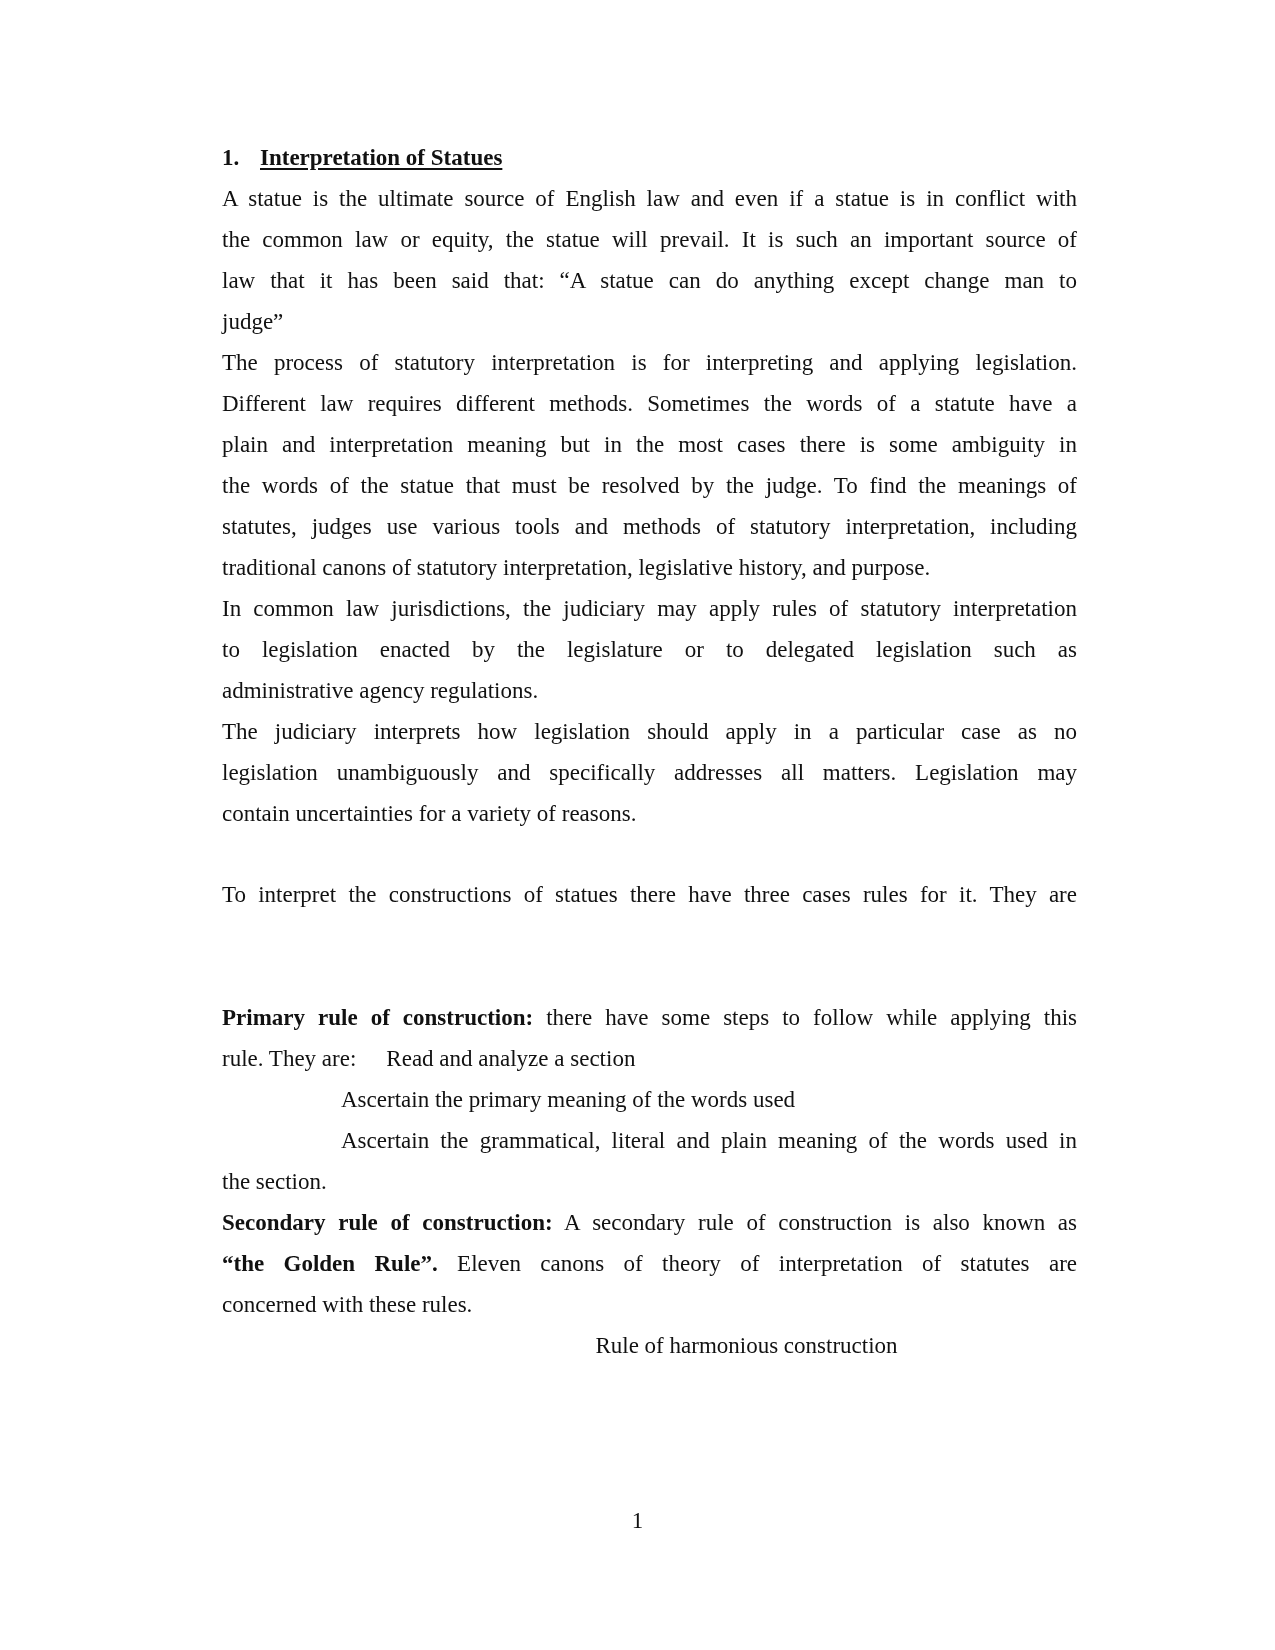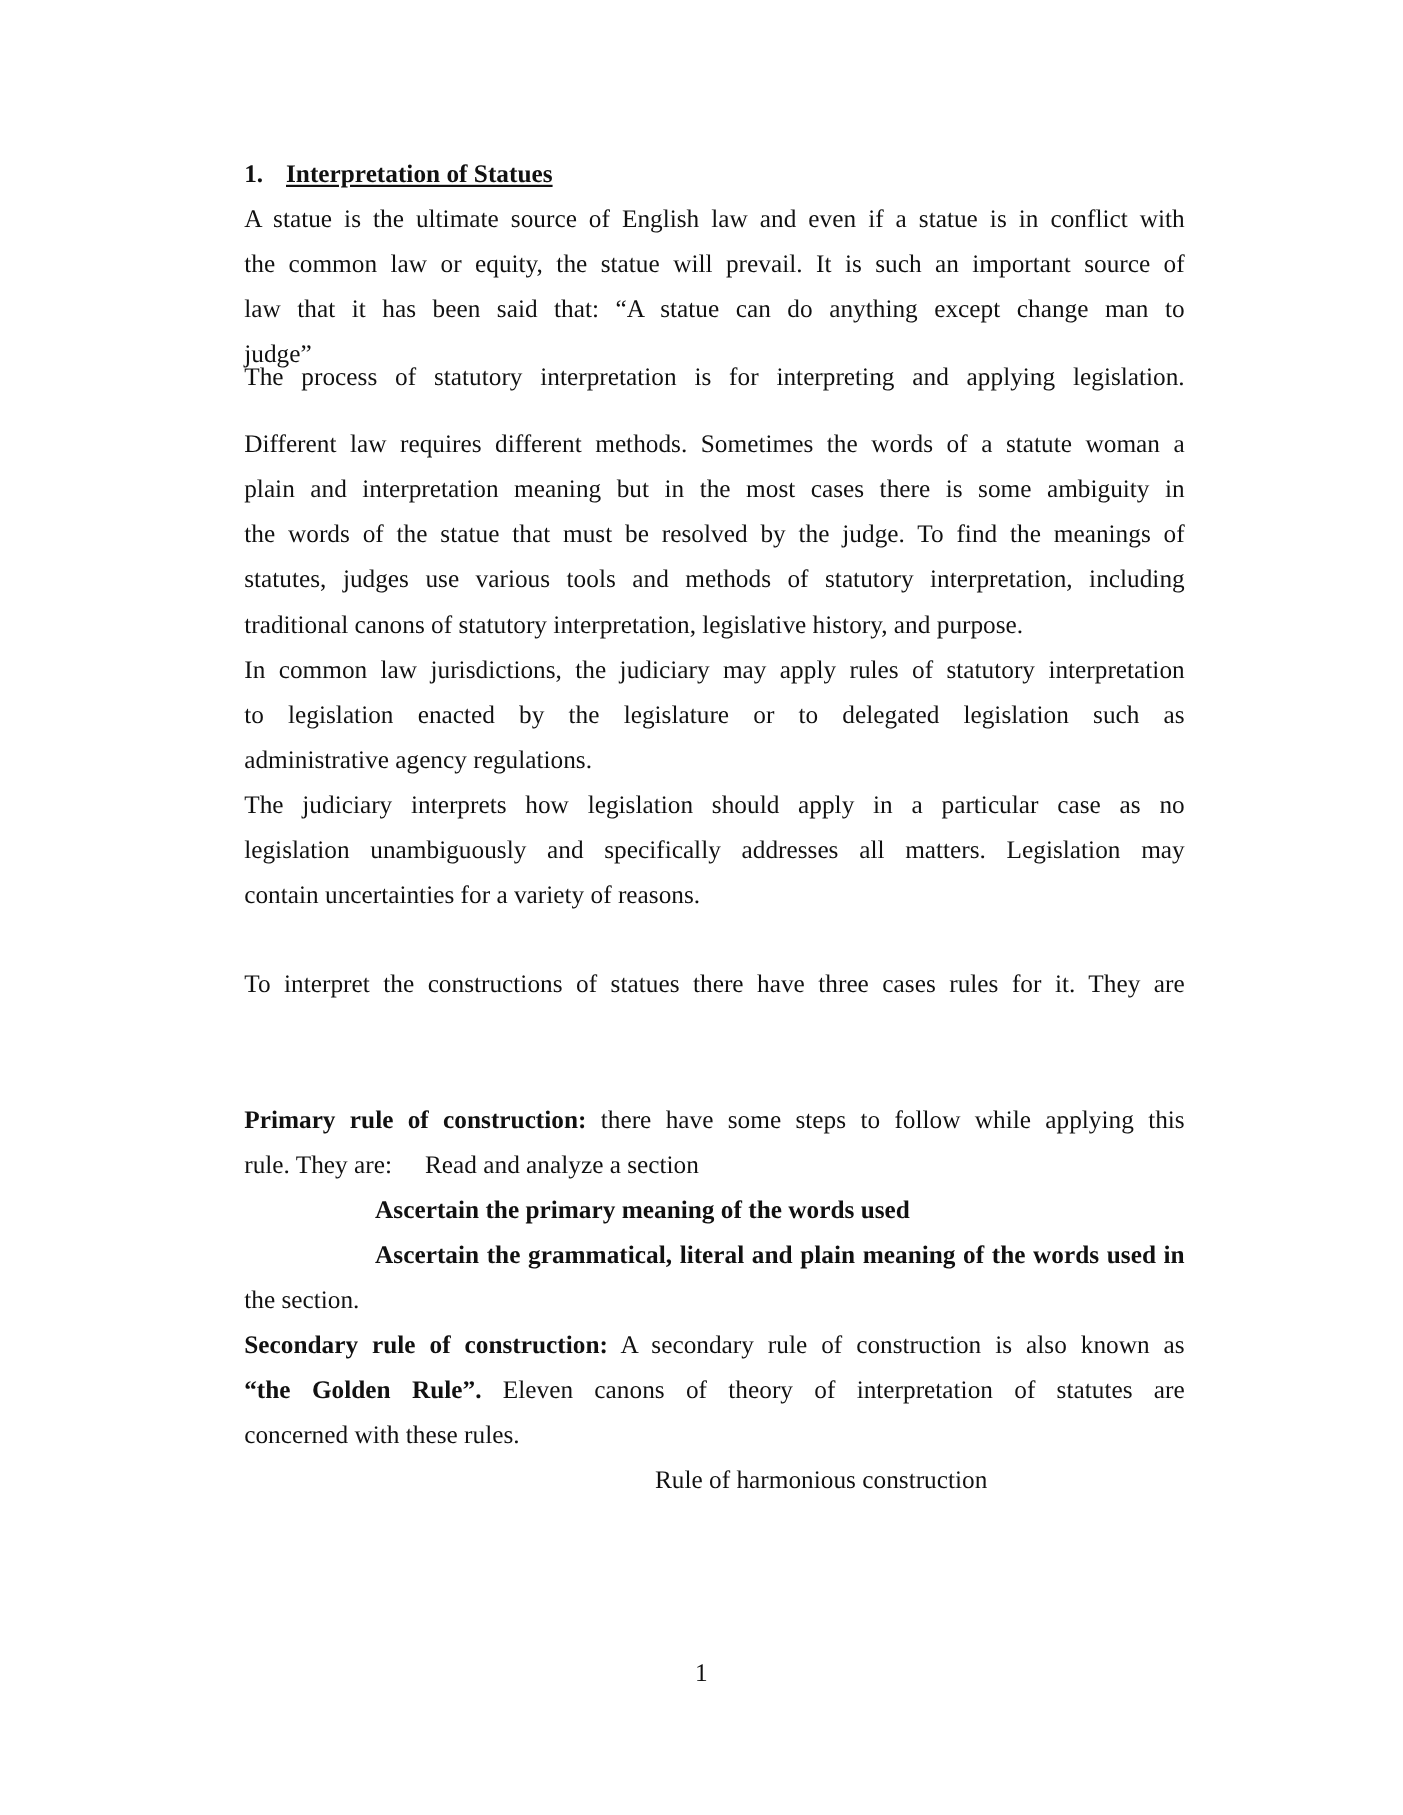--- a/index.html
+++ b/index.html
@@ -6,41 +6,41 @@
   body { width: 1275px; height: 1650px; position: relative; overflow: hidden;
          font-family: "Liberation Serif", "DejaVu Serif", serif; color: #111; }
   .page { position: absolute; left: 0; top: 0; width: 1275px; height: 1650px; }
   .line { position: absolute; left: 222px; width: 855px; font-size: 23px; line-height: 28px;
           white-space: nowrap; }
   .just { text-align: justify; text-align-last: justify; white-space: normal; }
   .heading { font-weight: bold; }
   .heading .num { display: inline-block; width: 38px; }
   .heading .title { text-decoration: underline; text-underline-offset: 3px; text-decoration-thickness: 2px; }
   b { font-weight: bold; }
-  .indent1 { left: 341px; width: 736px; font-weight: bold; }
+  .indent1 { left: 341px; width: 736px; }
   .indent2 { left: 319px; text-align: center; }
   .tab { display: inline-block; width: 30px; }
   .pnum { position: absolute; left: 0; width: 1275px; text-align: center; top: 1508px; font-size: 23px; }
 </style>
 </head>
 <body>
 
 <div class="page">
 
   <div class="line heading" style="top:144px;">
     <span class="num">1.</span><span class="title">Interpretation of Statues</span>
   </div>
 
   <div class="line just" style="top:185px;">A statue is the ultimate source of English law and even if a statue is in conflict with</div>
   <div class="line just" style="top:226px;">the common law or equity, the statue will prevail. It is such an important source of</div>
   <div class="line just" style="top:267px;">law that it has been said that: “A statue can do anything except change man to</div>
   <div class="line" style="top:308px;">judge”</div>
 
-  <div class="line just" style="top:329px;">The process of statutory interpretation is for interpreting and applying legislation.</div>
-  <div class="line just" style="top:390px;">Different law requires different methods. Sometimes the words of a statute woman a</div>
+  <div class="line just" style="top:349px;">The process of statutory interpretation is for interpreting and applying legislation.</div>
+  <div class="line just" style="top:390px;">Different law requires different methods. Sometimes the words of a statute have a</div>
   <div class="line just" style="top:431px;">plain and interpretation meaning but in the most cases there is some ambiguity in</div>
   <div class="line just" style="top:472px;">the words of the statue that must be resolved by the judge. To find the meanings of</div>
   <div class="line just" style="top:513px;">statutes, judges use various tools and methods of statutory interpretation, including</div>
   <div class="line" style="top:554px;">traditional canons of statutory interpretation, legislative history, and purpose.</div>
 
   <div class="line just" style="top:595px;">In common law jurisdictions, the judiciary may apply rules of statutory interpretation</div>
   <div class="line just" style="top:636px;">to legislation enacted by the legislature or to delegated legislation such as</div>
   <div class="line" style="top:677px;">administrative agency regulations.</div>
 
   <div class="line just" style="top:718px;">The judiciary interprets how legislation should apply in a particular case as no</div>

